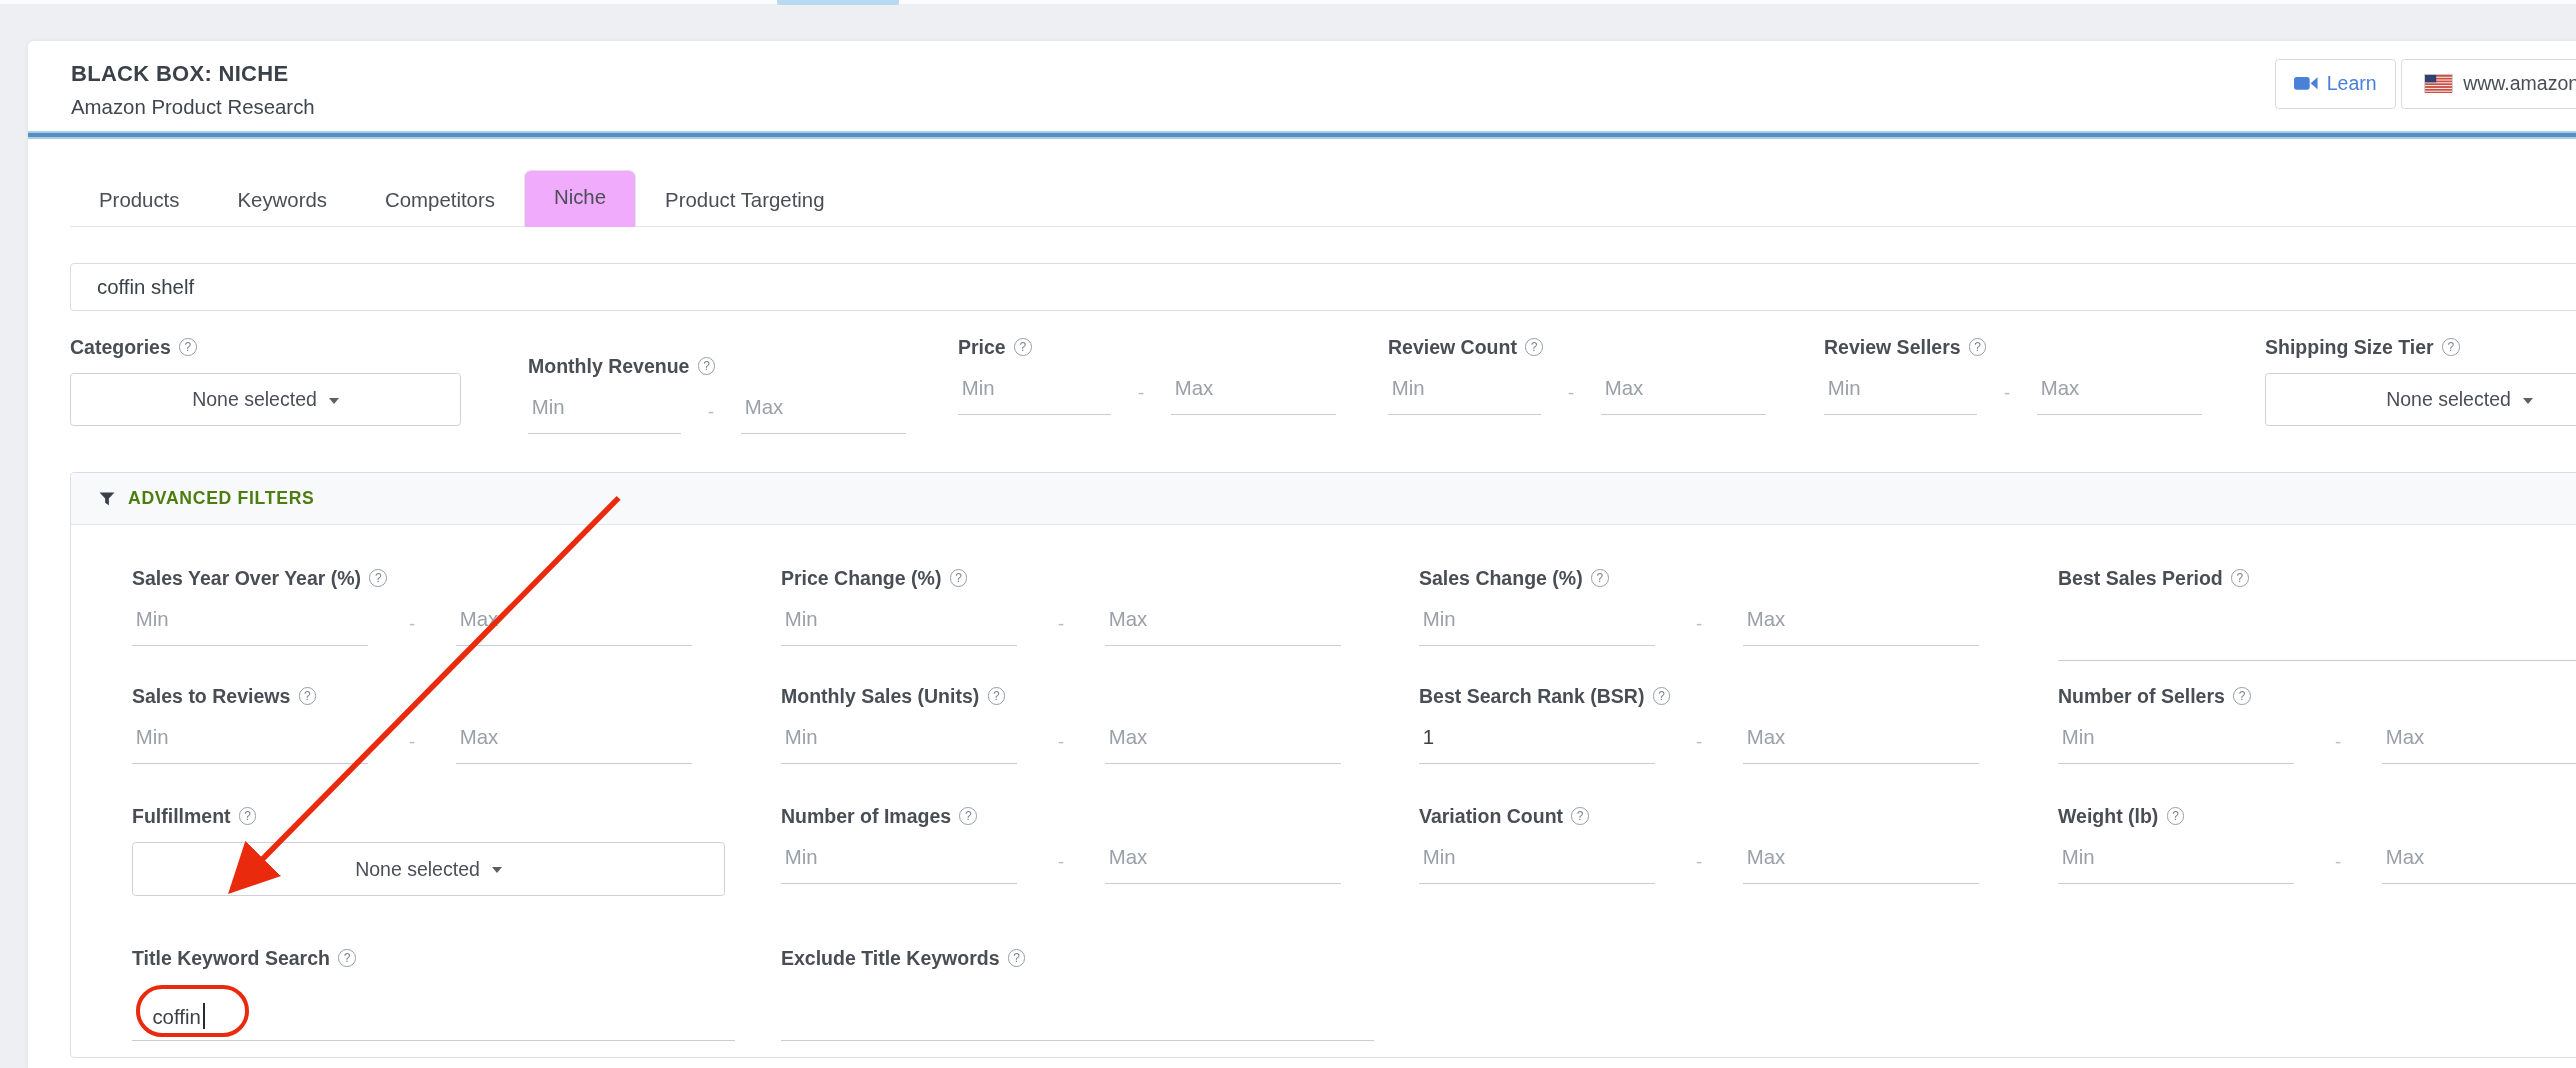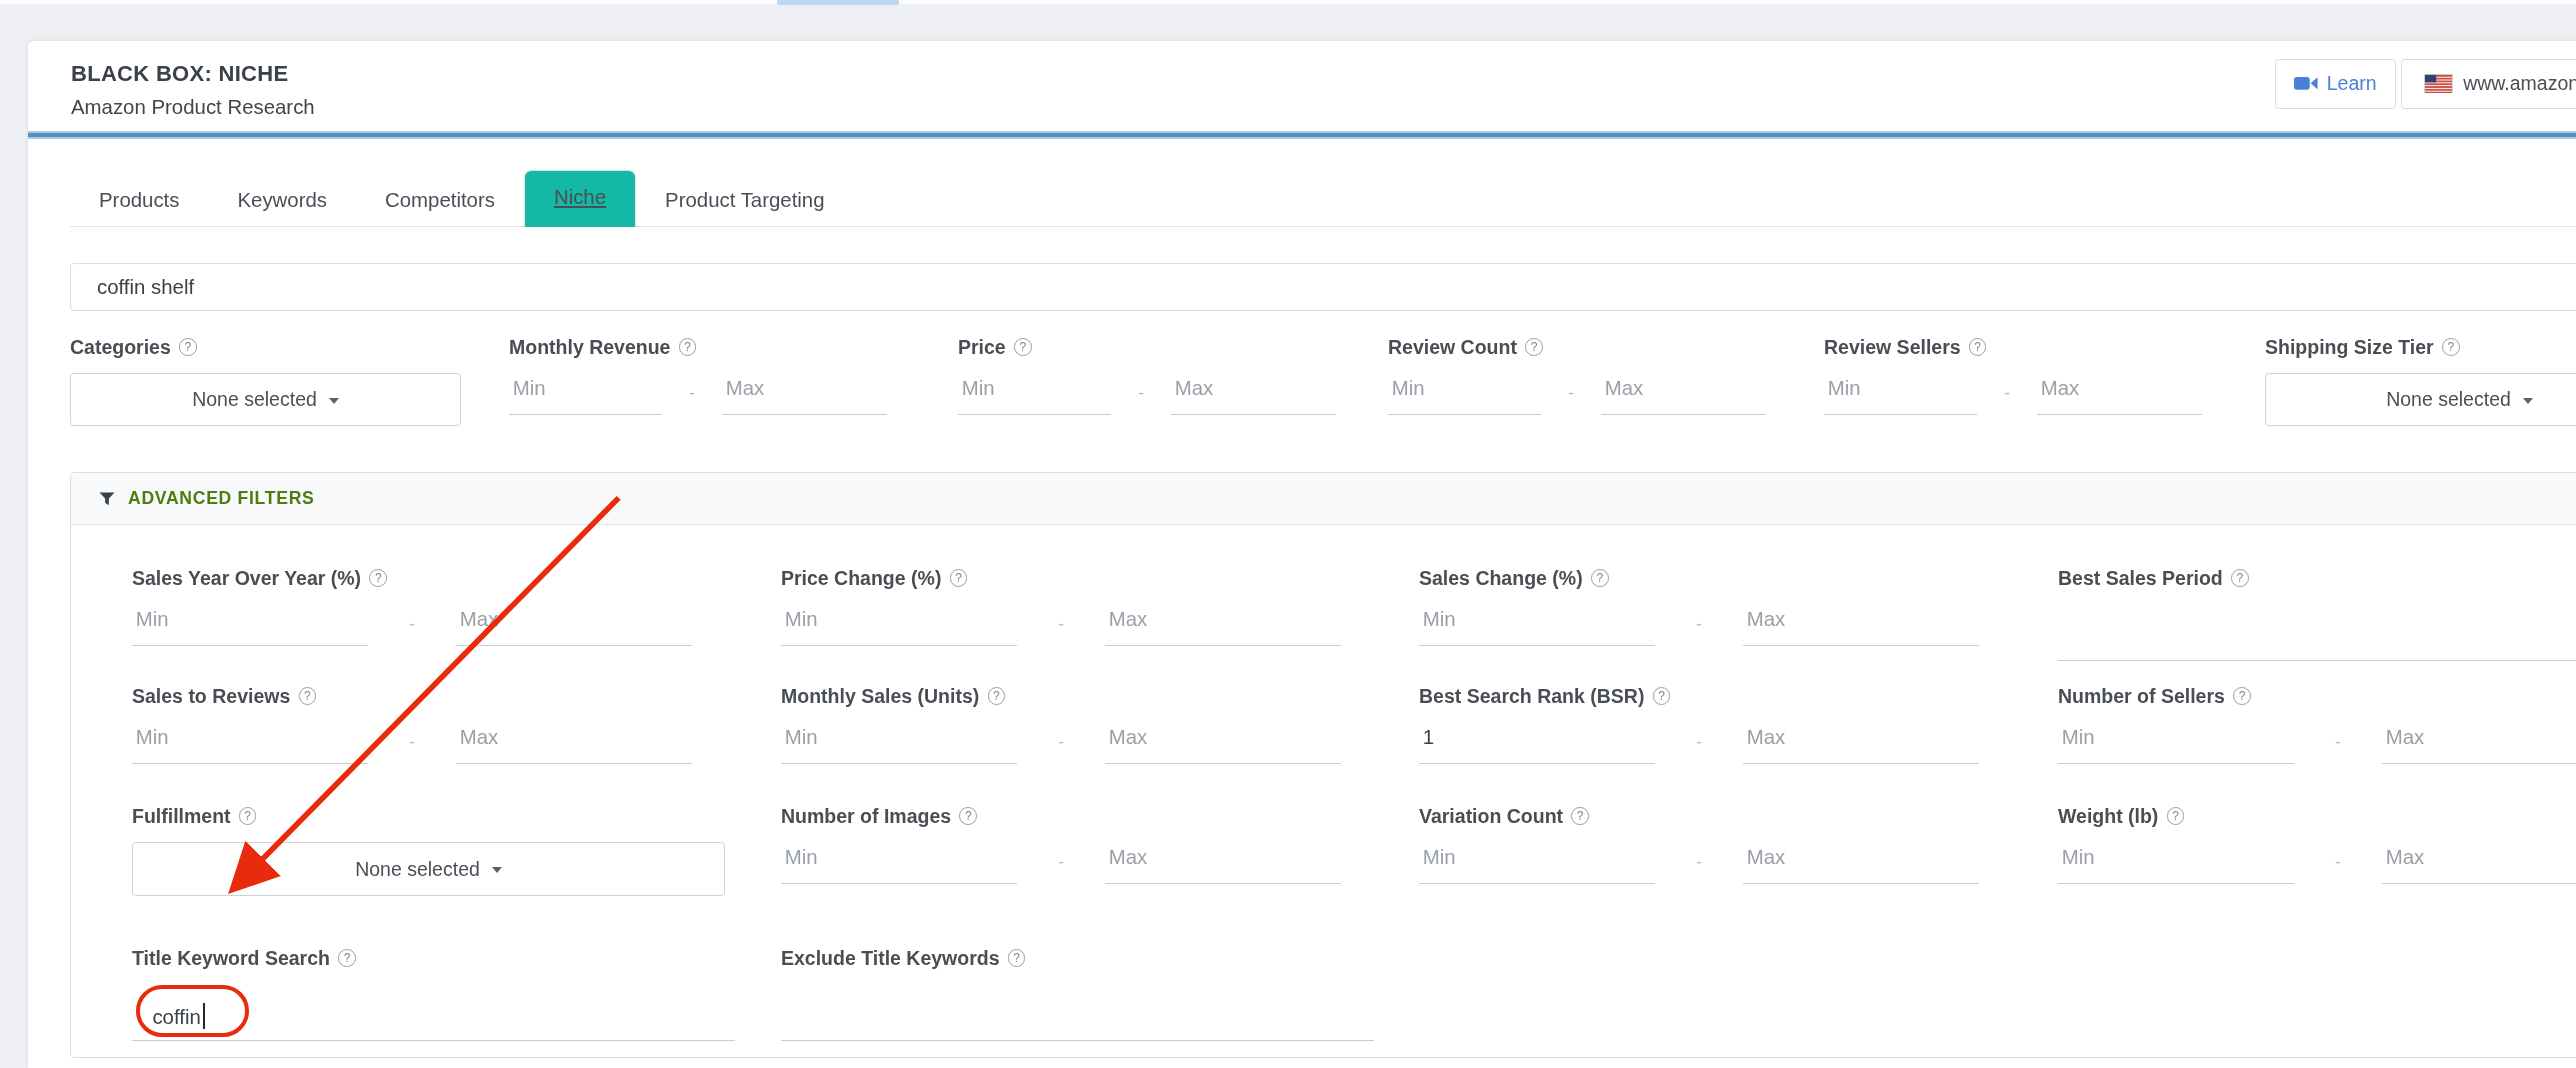--- a/index.html
+++ b/index.html
@@ -44,22 +44,22 @@
   
   .tabs{
     position:absolute;left:42px;top:130px;right:-20.4px;height:56px;
     display:flex;align-items:flex-end;border-bottom:0.9px solid #e0e3e7;
   }
   .tab{
     padding:0 29px;height:51px;line-height:50px;font-size:20.4px;color:#4a4f57;
     cursor:pointer;white-space:nowrap;
   }
   .tab.active{
-    background:#14b8a6;border:0.9px solid #e0e3e7;border-bottom:none;
-    border-radius:7.4px 7.4px 0 0;height:57px;line-height:53px;margin-bottom:-0.9px;text-decoration:underline;
+    background:#f0abfc;border:0.9px solid #e0e3e7;border-bottom:none;
+    border-radius:7.4px 7.4px 0 0;height:57px;line-height:53px;margin-bottom:-0.9px;
   }
 
   
   .search-box{
     position:absolute;left:42px;top:222px;right:-20.4px;height:48px;
     border:0.9px solid #d9dce0;border-radius:3.7px;background:#fff;
   }
   .search-box input{
     width:100%;height:100%;border:none;outline:none;background:transparent;
     padding:0 0 0 26px;font-size:20.4px;color:#3b4148;font-family:inherit;
@@ -72,21 +72,21 @@
   }
   .help-icon{
     width:17.6px;height:17.6px;border:0.9px solid #979da6;border-radius:50%;
     color:#7d838c;font-size:12px;line-height:16px;text-align:center;
     font-weight:normal;flex:0 0 auto;cursor:pointer;
   }
   .help-icon::after{content:"?";}
 
   
   .qf{position:absolute;top:293px;}
-  .qf1{left:42px;}  .qf2{left:481px;} .qf3{left:930px;}
+  .qf1{left:42px;}  .qf2{left:500px;margin-top:19px;} .qf3{left:930px;}
   .qf4{left:1360px;}.qf5{left:1796px;}.qf6{left:2237px;}
 
   .select-box{
     margin-top:13px;height:53px;border:0.9px solid #ced2d8;border-radius:3.7px;
     background:#fff;display:flex;align-items:center;justify-content:center;
     gap:12px;font-size:19.5px;color:#4a4f57;cursor:pointer;
   }
   .qf1 .select-box{width:391px;}
   .qf6 .select-box{width:389px;}
   .caret-down{

